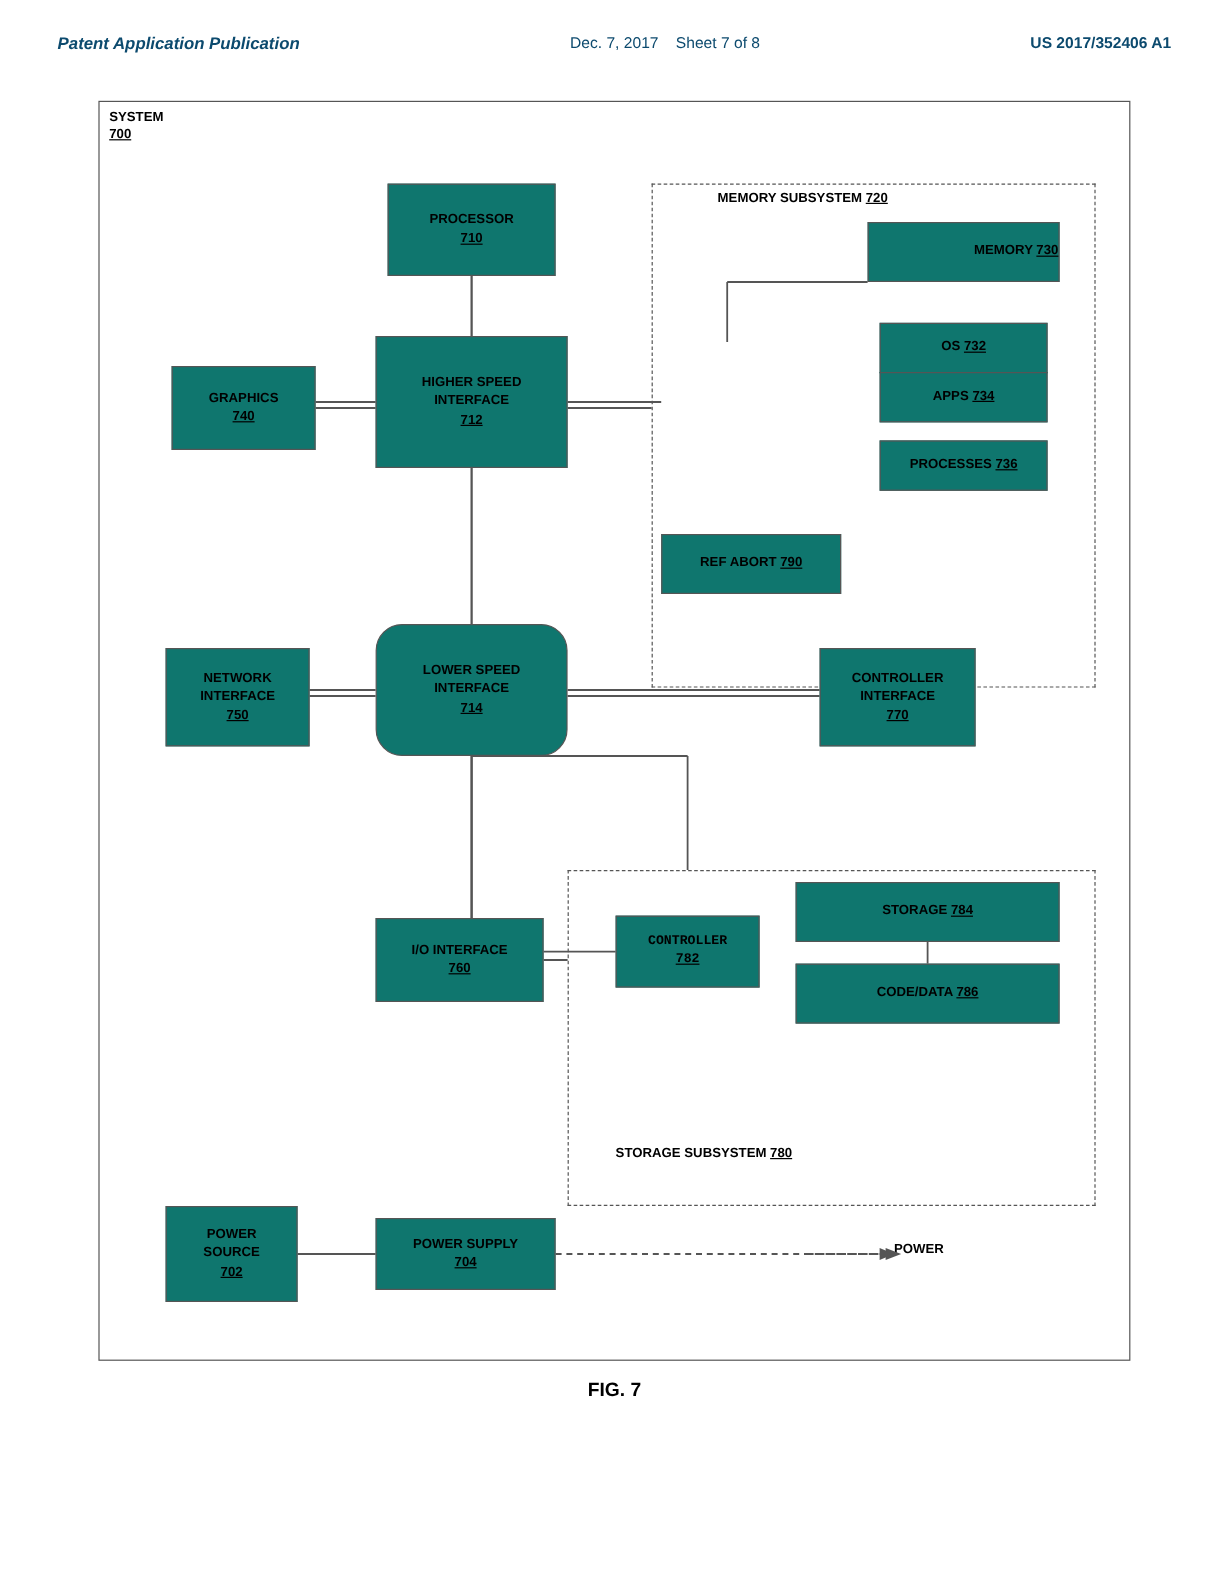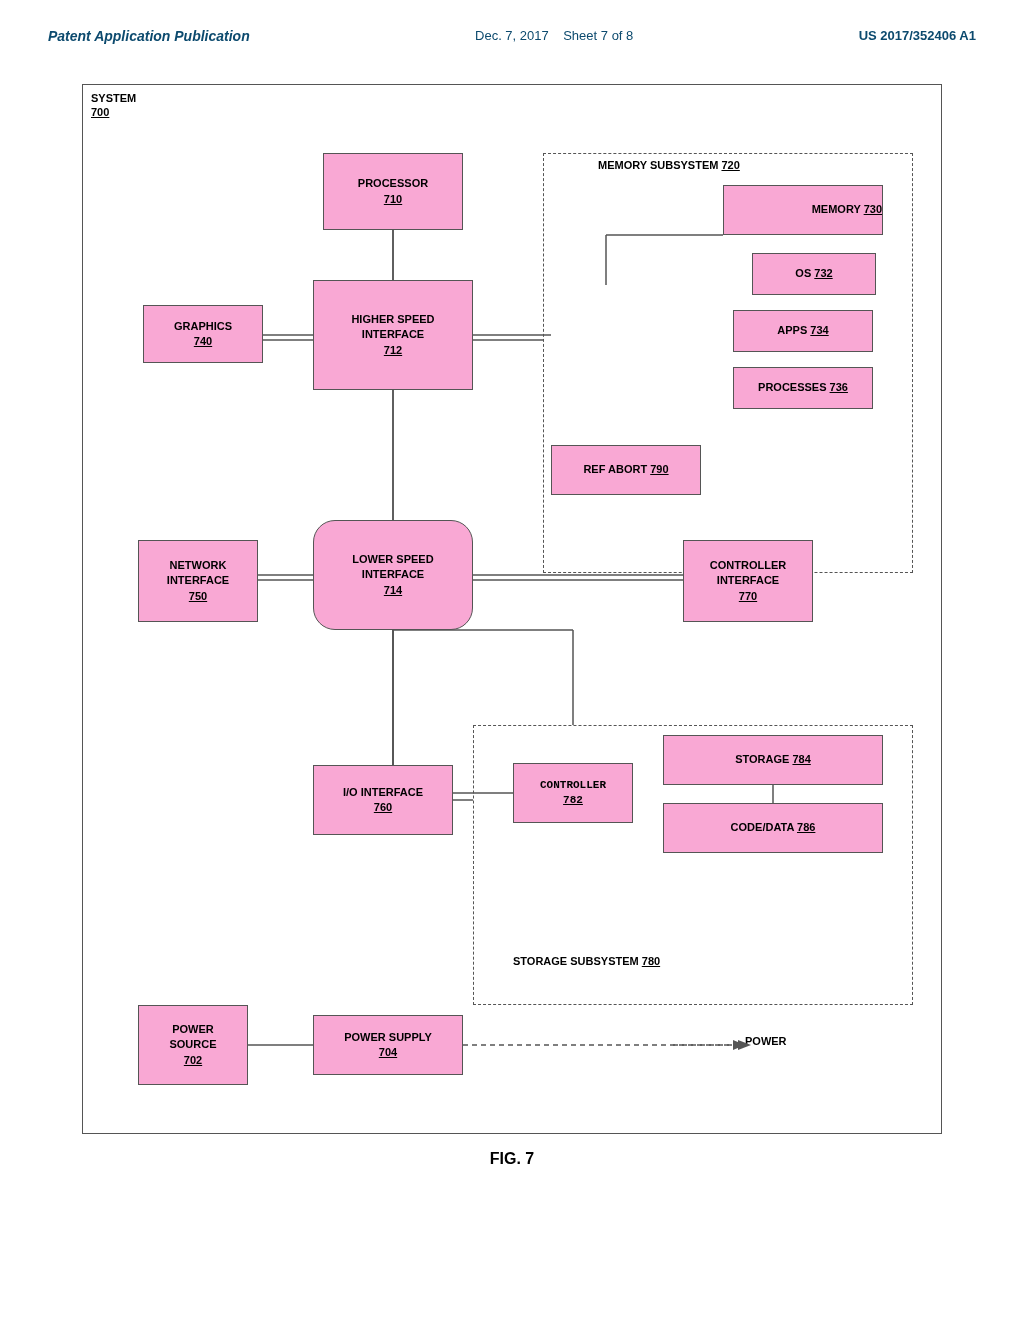--- a/index.html
+++ b/index.html
@@ -50,21 +50,21 @@
       line-height: 1.3;
     }
     .system-label .num {
       text-decoration: underline;
     }
 
     
     .box {
       position: absolute;
       border: 1.5px solid #555;
-      background: #f9a8d4;
+      background: #0f766e;
       display: flex;
       flex-direction: column;
       align-items: center;
       justify-content: center;
       text-align: center;
       font-size: 11px;
       font-weight: bold;
       line-height: 1.4;
     }
     .box .num {
@@ -151,21 +151,21 @@
       <div>PROCESSOR</div>
       <div class="num">710</div>
     </div>
 
     <div class="box" style="left:230px; top:195px; width:160px; height:110px;">
       <div>HIGHER SPEED</div>
       <div>INTERFACE</div>
       <div class="num">712</div>
     </div>
 
-    <div class="box" style="left:60px; top:220px; width:120px; height:58px;">
+    <div class="box" style="left:60px; top:220px; width:120px; height:70px;">
       <div>GRAPHICS</div>
       <div class="num">740</div>
     </div>
 
     <div class="box" style="left:468px; top:200px; width:110px; height:110px;">
       <div>MEMORY</div>
       <div>CON-</div>
       <div>TROLLER</div>
       <div class="num">722</div>
     </div>
@@ -173,21 +173,21 @@
     <div class="dashed-box" style="left:460px; top:68px; width:370px; height:420px;">
     </div>
     <div class="dashed-label" style="left:515px; top:74px; font-size:11px; font-weight:bold;">
       <span>MEMORY SUBSYSTEM </span><span class="num">720</span>
     </div>
 
     <div class="box" style="left:640px; top:100px; width:160px; height:50px;align-items:flex-end;">
       <div>MEMORY <span class="num">730</span></div>
     </div>
 
-    <div class="box" style="left:650px; top:168px; width:124px; height:42px;margin-left:19px;">
+    <div class="box" style="left:650px; top:184px; width:140px; height:42px;">
       <div>OS <span class="num">732</span></div>
     </div>
 
     <div class="box" style="left:650px; top:225px; width:140px; height:42px;">
       <div>APPS <span class="num">734</span></div>
     </div>
 
     <div class="box" style="left:650px; top:282px; width:140px; height:42px;">
       <div>PROCESSES <span class="num">736</span></div>
     </div>

